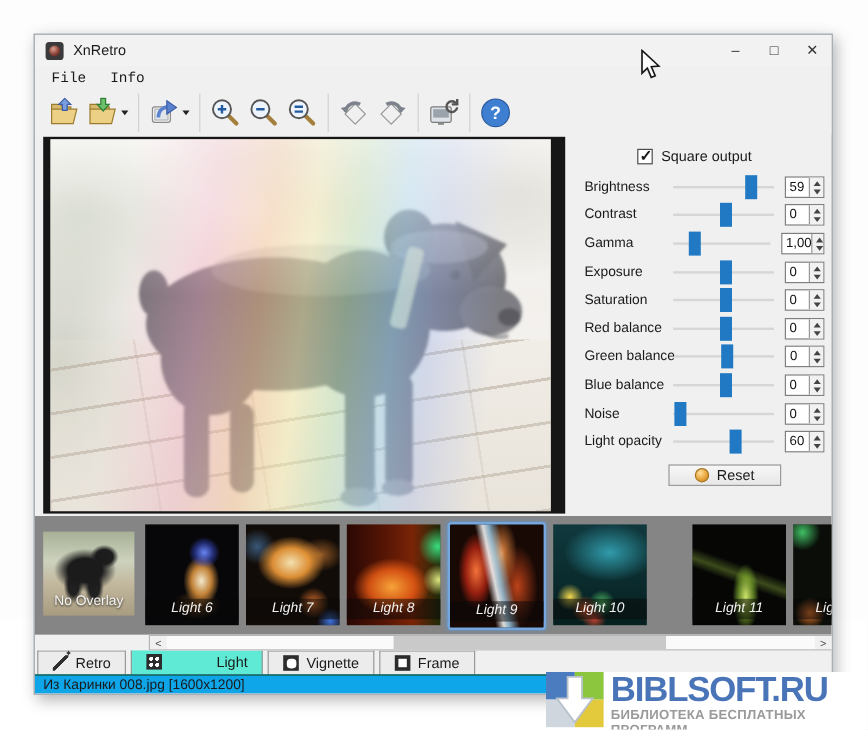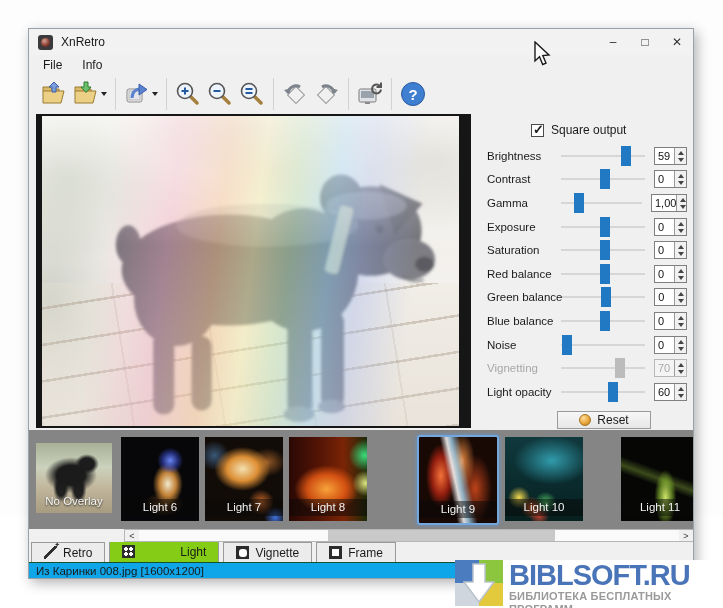--- a/index.html
+++ b/index.html
@@ -16,21 +16,21 @@
   .app-icon { width:15px; height:15px; margin-left:9px; border-radius:3px; background:#3a3a3c; position:relative; }
   .app-icon::after { content:""; position:absolute; left:3px; top:3px; width:9px; height:9px; border-radius:50%;
                      background:radial-gradient(circle at 38% 32%, #d9a090, #8a4034 55%, #3c1c16); }
   .title-text { font-size:12px; color:#1a1a1a; margin-left:8px; }
   .win-ctrls { margin-left:auto; display:flex; height:26px; }
   .wbtn { width:32px; height:26px; display:flex; align-items:center; justify-content:center;
           font-size:12px; color:#333; }
 
   
   .menubar { height:20px; display:flex; align-items:center; padding-left:4px; background:#f0f0f0; }
-  .menu-item { font-size:12px; color:#1a1a1a; padding:2px 10px; }
+  .menu-item { font-size:12px; color:#1a1a1a; padding:2px 10px;font-family:Liberation Mono, monospace; }
 
   
   .toolbar { height:37px; display:flex; align-items:center; padding-left:4px; background:#f0f0f0; }
   .tgroup { display:flex; align-items:center; padding:0 5px; }
   .tgroup + .tgroup { border-left:1px solid #d2d2d2; }
   .tbtn { width:32px; height:32px; border:none; background:transparent; display:flex; align-items:center; justify-content:center; position:relative; }
   .tbtn .icn { width:26px; height:26px; display:block; }
   .tbtn .icn svg { width:26px; height:26px; display:block; }
   .caret { width:0; height:0; border-left:3.5px solid transparent; border-right:3.5px solid transparent;
            border-top:4px solid #222; margin:0 3px 0 -1px; align-self:center; }
@@ -94,42 +94,42 @@
       radial-gradient(ellipse 8px 15px at 56% 66%, #202020 55%, transparent 100%),
       linear-gradient(180deg, #a8b096 0%, #ccd2bd 35%, #c2b89e 62%, #a89c80 100%);
     position:absolute; }
   .no-overlay-label { position:absolute; left:0; right:0; bottom:6px; text-align:center;
     font-size:11.5px; color:#f4f4f4; text-shadow:0 1px 2px rgba(0,0,0,.8); }
   .tiles { position:absolute; left:92px; top:7px; display:flex; gap:6px; align-items:flex-start; }
   .tile { width:78px; height:84px; position:relative; flex:0 0 auto; background:#0a0a0a; }
   .tile.selected { width:82px; height:90px; margin-top:-2px; border:2px solid #74a7dd; border-radius:3px;
     box-shadow:0 0 4px rgba(90,150,220,.8); }
   .tile-label { position:absolute; left:0; right:0; bottom:5px; height:17px; line-height:17px;
-    background:rgba(8,8,8,.5); color:#f2f2f2; font-size:11.5px; text-align:center; }
+    background:rgba(8,8,8,.5); color:#f2f2f2; font-size:11.5px; text-align:center;font-style:italic; }
 
   .light6 { background:
     radial-gradient(circle 13px at 63% 28%, rgba(110,140,255,.95), rgba(60,80,220,.5) 60%, transparent 100%),
     radial-gradient(ellipse 15px 21px at 60% 56%, rgba(255,245,215,.95), rgba(255,170,70,.75) 55%, transparent 100%),
     radial-gradient(ellipse 20px 12px at 55% 80%, rgba(200,120,40,.5), transparent 100%), #070709; }
   .light7 { background:
     radial-gradient(ellipse 28px 22px at 48% 38%, rgba(255,235,185,.95), rgba(255,165,60,.85) 55%, transparent 100%),
     radial-gradient(ellipse 18px 14px at 80% 30%, rgba(200,120,50,.7), transparent 100%),
     radial-gradient(circle 15px at 12% 22%, rgba(90,150,210,.55), transparent 100%),
     radial-gradient(circle 13px at 72% 78%, rgba(255,130,50,.8), transparent 100%),
     radial-gradient(circle 11px at 90% 96%, rgba(70,130,255,.85), transparent 100%), #120c08; }
   .light8 { background:
     radial-gradient(circle 16px at 97% 22%, rgba(60,230,130,.95), transparent 100%),
     radial-gradient(circle 13px at 98% 55%, rgba(240,250,140,.9), transparent 100%),
     radial-gradient(ellipse 32px 24px at 48% 62%, rgba(255,170,60,.95), rgba(230,90,20,.85) 60%, transparent 100%),
     linear-gradient(90deg, #2a0804, #551505 40%, #7a2406 70%, #1c2a08); }
   .light9 { background:
     linear-gradient(78deg, transparent 40%, rgba(255,255,255,.85) 47%, rgba(170,225,255,.75) 52%, transparent 61%),
     radial-gradient(ellipse 15px 32px at 28% 45%, rgba(255,120,60,.95), rgba(200,40,20,.7) 60%, transparent 100%),
     radial-gradient(ellipse 13px 28px at 55% 28%, rgba(255,150,70,.9), transparent 100%),
-    radial-gradient(ellipse 17px 34px at 72% 60%, rgba(230,80,30,.8), transparent 100%), #180905; margin-left: 44px; }
+    radial-gradient(ellipse 17px 34px at 72% 60%, rgba(230,80,30,.8), transparent 100%), #180905; }
   .light10 { background:
     radial-gradient(circle 11px at 18% 72%, rgba(255,225,80,.95), transparent 100%),
     radial-gradient(circle 11px at 34% 84%, rgba(255,100,40,.9), transparent 100%),
     radial-gradient(circle 11px at 52% 78%, rgba(90,210,110,.85), transparent 100%),
     radial-gradient(circle 10px at 44% 94%, rgba(220,70,50,.85), transparent 100%),
     radial-gradient(ellipse 38px 24px at 60% 28%, rgba(60,190,210,.75), transparent 100%),
     linear-gradient(180deg, #10393e, #0a2a2c 60%, #06201e); }
   .light11 { background:
     radial-gradient(ellipse 11px 28px at 57% 72%, rgba(215,240,110,.95), rgba(140,190,50,.6) 60%, transparent 100%),
     linear-gradient(200deg, transparent 42%, rgba(160,200,70,.35) 50%, transparent 57%), #060705; margin-left: 32px; }
@@ -146,21 +146,21 @@
     border:1px solid #b5b5b5; background:#f6f6f6; display:flex; }
   .harrow { width:14px; display:flex; align-items:center; justify-content:center;
     font-size:9px; color:#3a3a3a; background:#f0f0f0; }
   .htrack { flex:1; position:relative; background:#fafafa; }
   .hthumb { position:absolute; top:0; bottom:0; background:#c9c9c9; }
 
   
   .tabsrow { height:20px; display:flex; align-items:flex-end; padding-left:2px; gap:4px; background:#f0f0f0; }
   .tab { display:flex; align-items:center; gap:6px; padding:0 12px; height:20px;
     border:1px solid #9a9a9a; border-bottom:none; background:#ececec; font-size:12px; color:#1a1a1a; }
-  .tab.active { background:#84cc16; height:22px;gap:45px; }
+  .tab.active { background:#5eead4; height:22px;gap:45px; }
   .ticon { width:13px; height:13px; display:inline-block; position:relative; flex:0 0 13px; }
   .ticon-retro { background:linear-gradient(135deg, transparent 40%, #2f2f2f 40% 56%, transparent 56%); }
   .ticon-retro::after { content:"✦"; position:absolute; top:-5px; right:-3px; font-size:7px; color:#2f2f2f; }
   .ticon-light { background:#2c2c2c; }
   .ticon-light::after { content:""; position:absolute; inset:1px;
     background:
       radial-gradient(circle 1.8px at 27% 27%, #fff 90%, transparent 100%),
       radial-gradient(circle 1.8px at 73% 27%, #fff 90%, transparent 100%),
       radial-gradient(circle 1.8px at 27% 73%, #fff 90%, transparent 100%),
       radial-gradient(circle 1.8px at 73% 73%, #fff 90%, transparent 100%); }
@@ -486,33 +486,20 @@
     </span>
     <span class="spin">
       <span class="sval">0</span>
       <span class="sarrows">
         <span class="sarrow up"></span>
         <span class="sarrow dn"></span>
       </span>
     </span>
   </div>
 
-  <div class="srow disabled">
-    <span class="slabel">Vignetting</span>
-    <span class="strack">
-      <span class="sthumb" style="left: calc(70% - 5px);"></span>
-    </span>
-    <span class="spin">
-      <span class="sval">70</span>
-      <span class="sarrows">
-        <span class="sarrow up"></span>
-        <span class="sarrow dn"></span>
-      </span>
-    </span>
-  </div>
 
   <div class="srow">
     <span class="slabel">Light opacity</span>
     <span class="strack">
       <span class="sthumb" style="left: calc(62% - 5px);"></span>
     </span>
     <span class="spin">
       <span class="sval">60</span>
       <span class="sarrows">
         <span class="sarrow up"></span>

